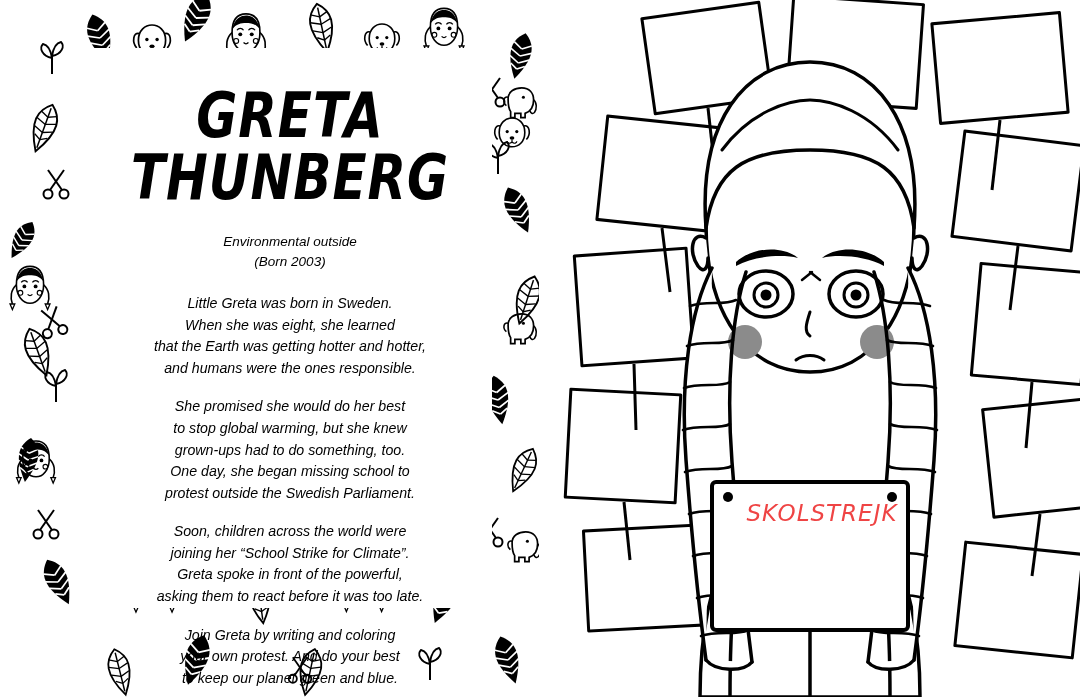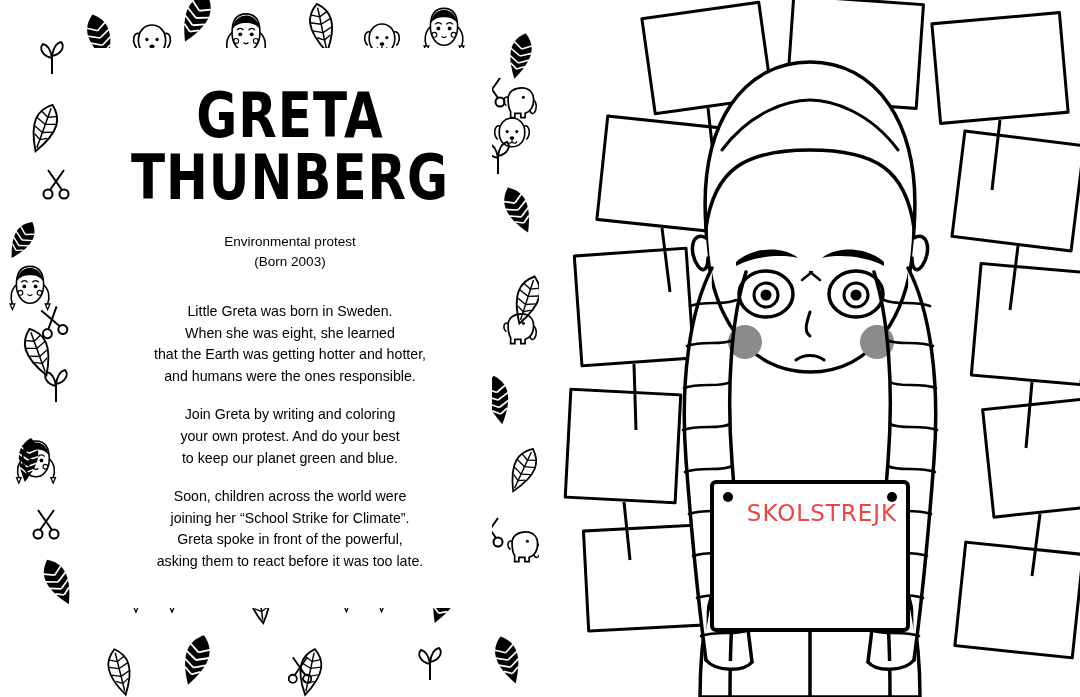--- a/index.html
+++ b/index.html
@@ -12,20 +12,21 @@
     height: 697px;
     overflow: hidden;
     font-family: "Liberation Sans", sans-serif;
   }
   #page {
     position: relative;
     width: 1080px;
     height: 697px;
     background: #ffffff;
     overflow: hidden;
+    font-style: italic;
   }
 
   
   .left-page {
     position: absolute;
     left: 0; top: 0;
     width: 540px; height: 697px;
     overflow: hidden;
     background: #ffffff;
   }
@@ -59,21 +60,21 @@
     font-size: 13.5px;
     color: #000;
     margin-top: 48px;
     line-height: 1.45;
   }
   .subtitle .born {
     display: block;
     text-align: center;
   }
   .body-copy {
-    margin: 30px auto 0 auto;
+    margin: 22px auto 0 auto;
     width: 340px;
     text-align: center;
     font-size: 14.2px;
     line-height: 1.52;
     color: #000;
   }
   .body-copy p {
     margin: 0 0 17px 0;
   }
 
@@ -256,27 +257,28 @@
         <use href="#scissors" transform="translate(46,522) scale(1.0)"></use>
         <use href="#scissors" transform="translate(478,258) scale(1.0)"></use>
         <use href="#scissors" transform="translate(490,530) scale(1.0)"></use>
         <use href="#scissors" transform="translate(300,668) scale(0.9)"></use>
       </g>
     </svg>
 
     <div class="text-card">
       <h1 class="title">GRETA THUNBERG</h1>
       <div class="subtitle">
-        <span>Environmental protest</span>
+        <span>Environmental outside</span>
         <span class="born">(Born 2003)</span>
       </div>
       <div class="body-copy">
         <p>Little Greta was born in Sweden.<br>When she was eight, she learned<br>that the Earth was getting hotter and hotter,<br>and humans were the ones responsible.</p>
+        <p>She promised she would do her best<br>to stop global warming, but she knew<br>grown-ups had to do something, too.<br>One day, she began missing school to<br>protest outside the Swedish Parliament.</p>
+        <p>Soon, children across the world were<br>joining her “School Strike for Climate”.<br>Greta spoke in front of the powerful,<br>asking them to react before it was too late.</p>
         <p>Join Greta by writing and coloring<br>your own protest. And do your best<br>to keep our planet green and blue.</p>
-        <p>Soon, children across the world were<br>joining her “School Strike for Climate”.<br>Greta spoke in front of the powerful,<br>asking them to react before it was too late.</p>
       </div>
     </div>
   </div>
 
   <div class="right-page">
     <svg width="540" height="697" viewBox="0 0 540 697">
       <rect x="0" y="0" width="540" height="697" fill="#ffffff"></rect>
 
       <g fill="#ffffff" stroke="#000" stroke-width="3" stroke-linejoin="round">
 

